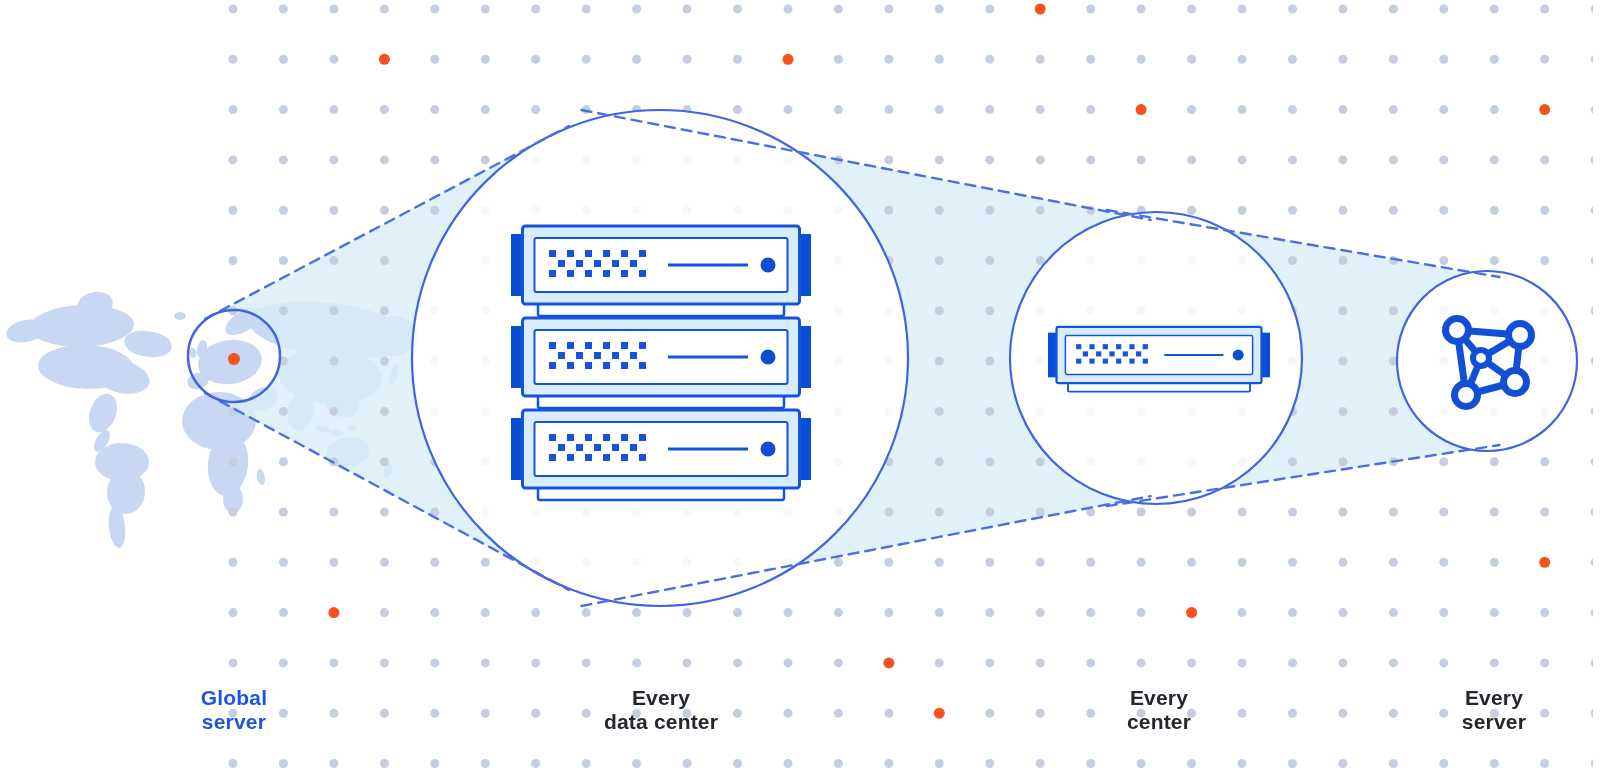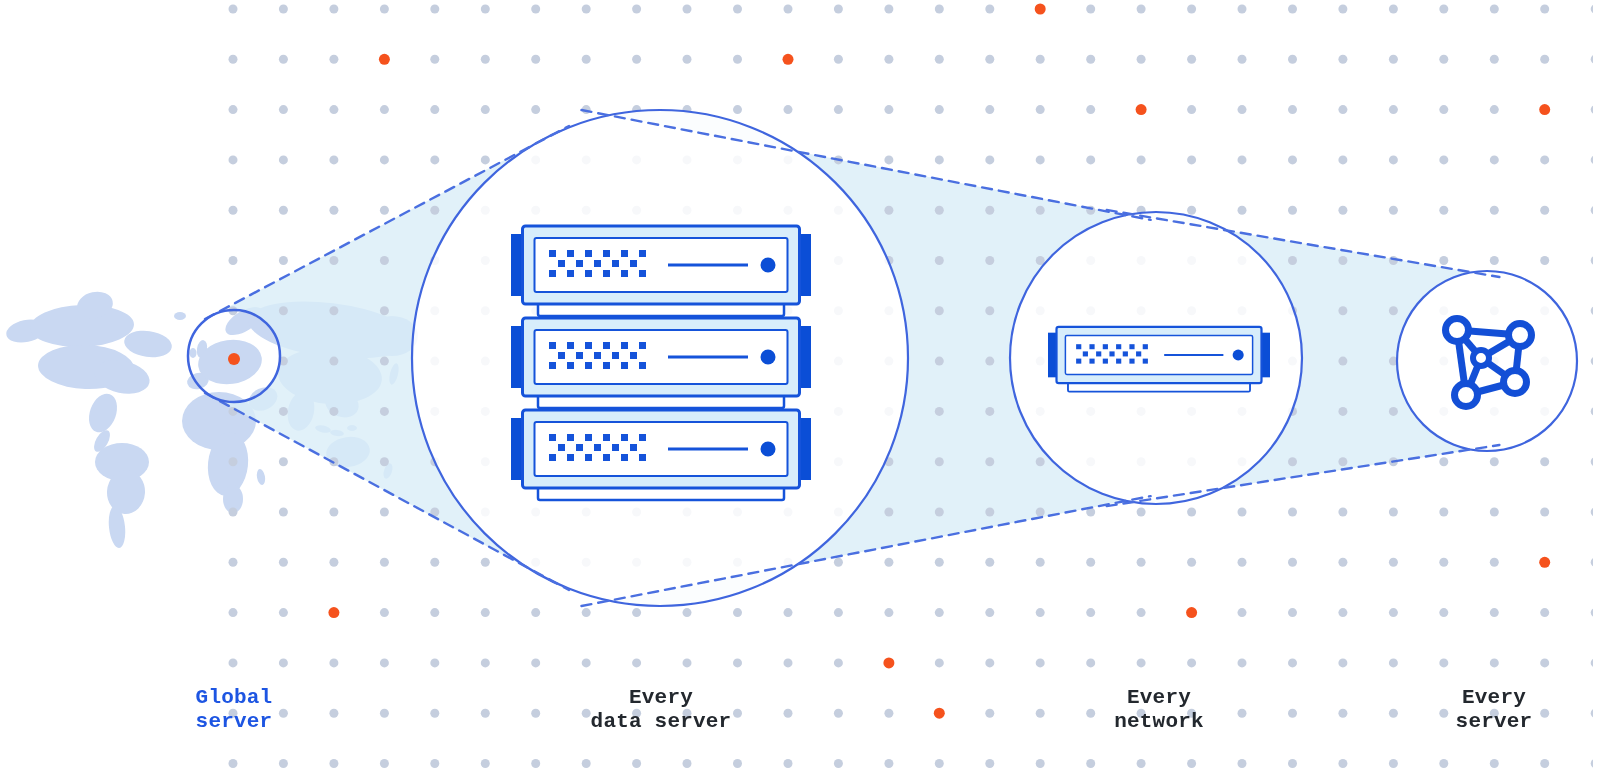--- a/index.html
+++ b/index.html
@@ -1,17 +1,17 @@
 <!DOCTYPE html>
 <html><head>
 <meta charset="utf-8">
 <style>
   html,body{margin:0;padding:0;background:#fff;}
   #stage{position:relative;width:1593px;height:782px;overflow:hidden;background:#fff;
-         font-family:Liberation Mono, monospace;}
+         font-family:Liberation Sans, sans-serif;}
   #scene{position:absolute;left:0;top:0;}
   .stage-label{position:absolute;top:686px;width:220px;text-align:center;
                font-size:21px;line-height:24px;font-weight:bold;letter-spacing:.2px;}
   .stage-label span{display:block;}
 </style>
 </head>
 <body>
 
 <div id="stage">
   <svg id="scene" width="1620" height="782" viewBox="0 0 1620 782">
@@ -598,23 +598,23 @@
       </g>
     </g>
   </svg>
 
   <div class="stage-label" style="left: 124px; color: rgb(29, 85, 226);">
     <span>Global</span>
     <span>server</span>
   </div>
   <div class="stage-label" style="left: 551px; color: rgb(35, 40, 46);">
     <span>Every</span>
-    <span>data server</span>
+    <span>data center</span>
   </div>
   <div class="stage-label" style="left: 1049px; color: rgb(35, 40, 46);">
     <span>Every</span>
-    <span>network</span>
+    <span>center</span>
   </div>
   <div class="stage-label" style="left: 1384px; color: rgb(35, 40, 46);">
     <span>Every</span>
     <span>server</span>
   </div>
 </div>
 
 </body></html>

